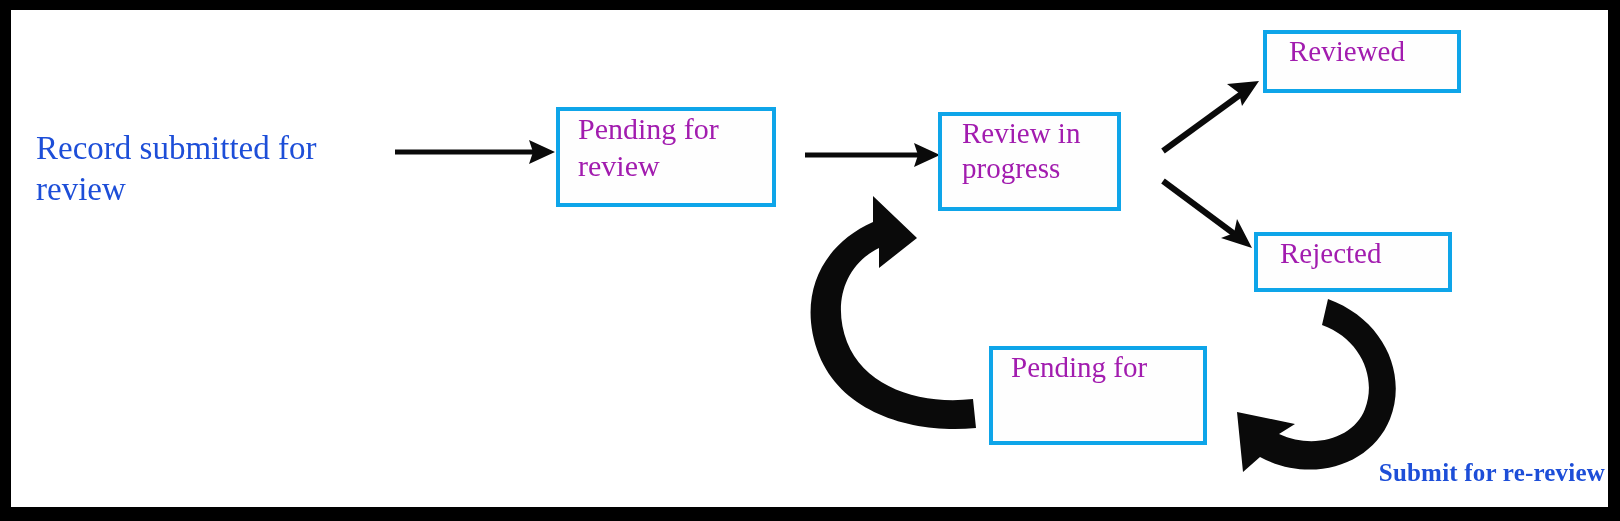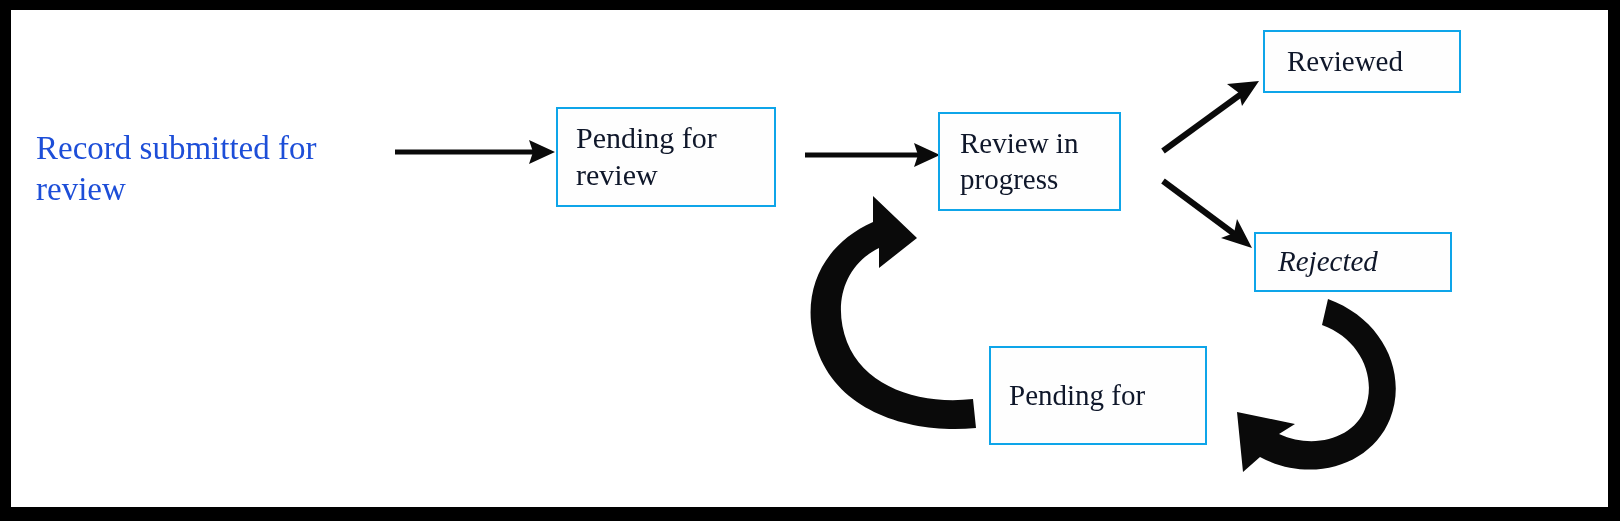--- a/index.html
+++ b/index.html
@@ -32,25 +32,24 @@
     left: 0;
     top: 0;
     width: 1597px;
     height: 497px;
     pointer-events: none;
   }
   .node-box {
     position: absolute;
     box-sizing: border-box;
     background: #fefefe;
-    border: 2px solid #0ea5e9;
+    border: 4px solid #0ea5e9;
     display: flex;
     flex-direction: column;
-    justify-content: center;
-    color: #0f172a;
+    color: #a21caf;
     line-height: 1.22;
   }
   .node-box .line {
     display: block;
     white-space: pre;
   }
   .free-text {
     position: absolute;
     color: #1d4ed8;
     line-height: 1.25;
@@ -87,21 +86,20 @@
     font-size: 29px;
     padding-left: 22px;
   }
   #box-rejected {
     left: 1243px;
     top: 222px;
     width: 198px;
     height: 60px;
     font-size: 29px;
     padding-left: 22px;
-    font-style: italic;
   }
   #box-pending-rereview {
     left: 978px;
     top: 336px;
     width: 218px;
     height: 99px;
     font-size: 29px;
     padding-left: 18px;
   }
   #txt-submit-rereview {
@@ -187,15 +185,18 @@
     </div>
 
     <div class="node-box" id="box-rejected">
       <span class="line">Rejected</span>
     </div>
 
     <div class="node-box" id="box-pending-rereview">
       <span class="line">Pending for</span>
     </div>
 
+    <div class="free-text" id="txt-submit-rereview">
+      <span class="line">Submit for re-review</span>
+    </div>
 
   </div>
 </div>
 
 </body></html>

